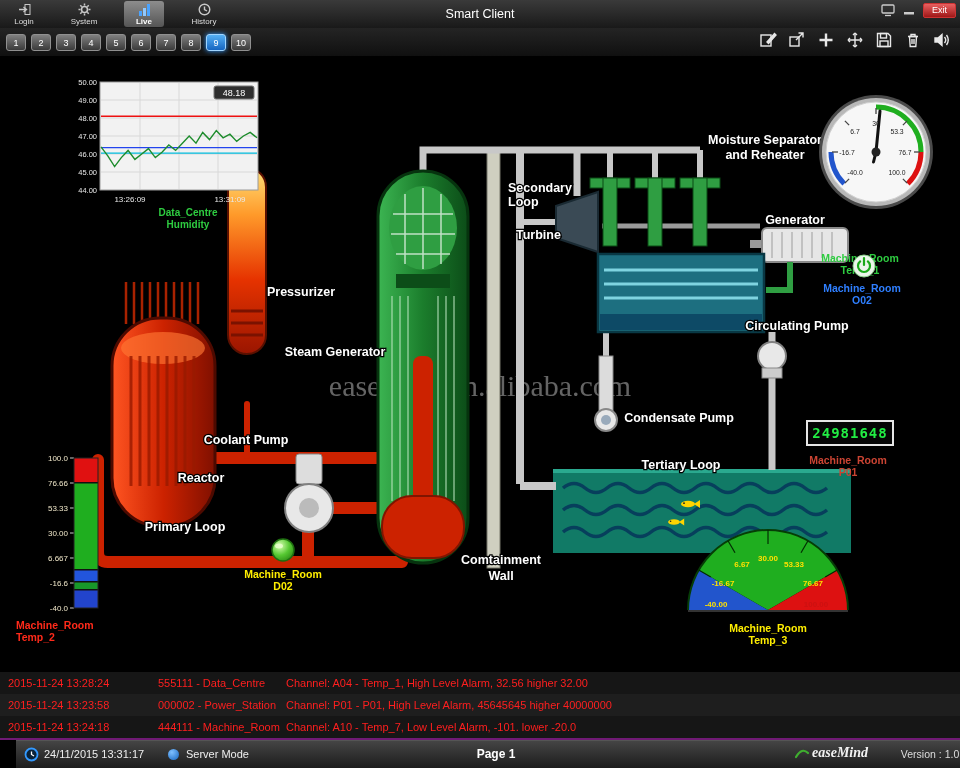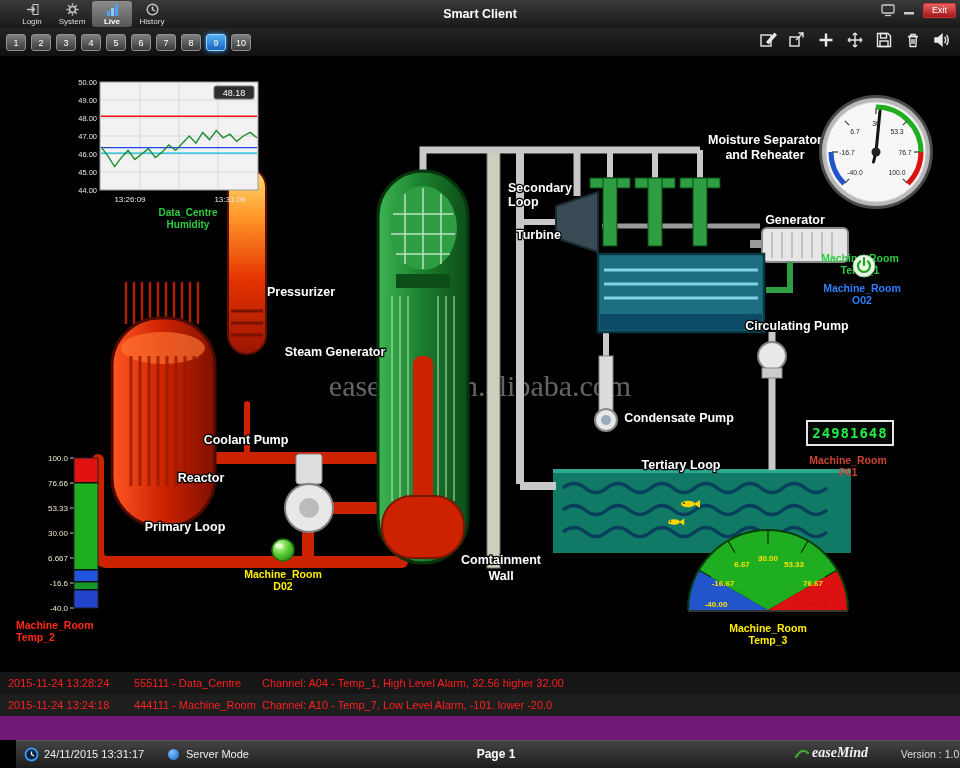--- a/index.html
+++ b/index.html
@@ -3,28 +3,28 @@
 <meta charset="utf-8">
 <style>
   html,body{margin:0;padding:0;background:#000;}
   #window{position:relative;width:960px;height:768px;background:#000;overflow:hidden;
           font-family:"Liberation Sans",sans-serif;-webkit-font-smoothing:antialiased;}
   .abs{position:absolute;}
 
   
   #titlebar{position:absolute;left:0;top:0;width:960px;height:28px;
             background:linear-gradient(#3a3a3a,#191919);}
-  #tabs{position:absolute;left:12px;top:0;height:28px;display:flex;}
+  #tabs{position:absolute;left:4px;top:0;height:28px;display:flex;gap:20px;}
   .tab{width:40px;height:26px;margin-top:1px;display:flex;flex-direction:column;align-items:center;
        justify-content:center;border-radius:3px;cursor:default;}
   .tab.active{background:linear-gradient(#8d8d8d,#555);}
   .tab-lb{font-size:8px;color:#ddd;margin-top:1px;}
   .tab.active .tab-lb{color:#fff;font-weight:bold;}
   #win-title{position:absolute;left:0;top:0;width:100%;height:28px;line-height:28px;text-align:center;
-             color:#fff;font-size:12.5px;font-weight:bold;pointer-events:none;}
+             color:#fff;font-size:12.5px;font-weight:normal;pointer-events:none;}
   #win-controls{position:absolute;right:4px;top:3px;display:flex;align-items:flex-start;gap:7px;}
   .wc{display:inline-flex;}
   #exit-btn{background:linear-gradient(#e86060,#a01818);border:1px solid #c33;border-radius:2px;
             color:#fff;font-size:9px;padding:1px 8px 2px;}
 
   
   #pagerow{position:absolute;left:0;top:28px;width:960px;height:28px;background:linear-gradient(#242424,#101010);}
   #page-btns{position:absolute;left:6px;top:6px;display:flex;gap:5px;}
   .pbtn{width:18px;height:15px;border-radius:3px;background:linear-gradient(#808080,#3a3a3a);
         border:1px solid #909090;color:#fff;font-size:9px;display:flex;align-items:center;justify-content:center;}
@@ -42,21 +42,21 @@
   #digital-box{position:absolute;left:806px;top:364px;width:84px;height:22px;background:#060606;
                border:2px solid #e6e6e6;display:flex;align-items:center;justify-content:center;}
   #digital-box span{color:#22ee44;font-family:"DejaVu Sans Mono",monospace;font-size:14px;font-weight:bold;letter-spacing:1px;}
 
   
   #alarms{position:absolute;left:0;top:672px;width:960px;height:68px;background:#701a75;}
   .alarm-row{height:22px;display:flex;align-items:center;color:#ff1f1f;font-size:11px;white-space:nowrap;}
   .alarm-row:nth-child(odd){background:#161616;}
   .alarm-row:nth-child(even){background:#1e1e1e;}
   .a-time{margin-left:8px;width:126px;}
-  .a-station{width:128px;}
+  .a-station{width:128px;margin-left:24px;}
   .a-msg{flex:1;}
 
   
   #statusbar{position:absolute;left:16px;top:740px;width:960px;height:28px;
              background:linear-gradient(#454545,#1c1c1c);border-top:1px solid #555;box-sizing:border-box;}
   #sb-clock{position:absolute;left:8px;top:6px;}
   #sb-dt{position:absolute;left:28px;top:7px;color:#eee;font-size:11px;}
   #sb-dot{position:absolute;left:152px;top:8px;width:11px;height:11px;border-radius:50%;
           background:radial-gradient(circle at 35% 30%,#7fc0ff,#1565c0);}
   #sb-mode{position:absolute;left:170px;top:7px;color:#eee;font-size:11px;}
@@ -563,20 +563,25 @@
 
   </div>
 
   <div id="alarms">
     <div class="alarm-row">
       <span class="a-time">2015-11-24 13:28:24</span>
       <span class="a-station">555111 - Data_Centre</span>
       <span class="a-msg">Channel: A04 - Temp_1, High Level Alarm, 32.56 higher 32.00</span>
     </div>
     <div class="alarm-row">
+      <span class="a-time">2015-11-24 13:23:58</span>
+      <span class="a-station">000002 - Power_Station</span>
+      <span class="a-msg">Channel: P01 - P01, High Level Alarm, 45645645 higher 40000000</span>
+    </div>
+    <div class="alarm-row">
       <span class="a-time">2015-11-24 13:24:18</span>
       <span class="a-station">444111 - Machine_Room</span>
       <span class="a-msg">Channel: A10 - Temp_7, Low Level Alarm, -101. lower -20.0</span>
     </div>
   </div>
 
   <div id="statusbar">
     <svg id="sb-clock" width="15" height="15">
       <circle cx="7.5" cy="7.5" r="6" fill="#0a2238" stroke="#3399ff" stroke-width="1.8"></circle>
       <path d="M7.5 4.5 V7.5 L10 9" fill="none" stroke="#fff" stroke-width="1.3"></path>

